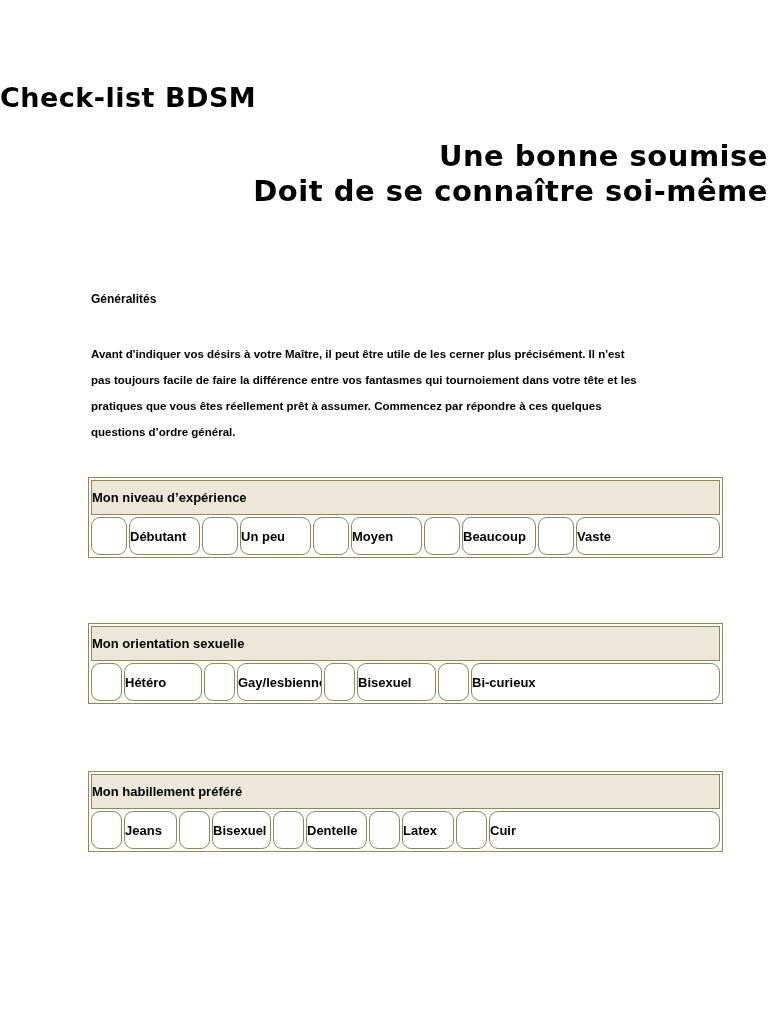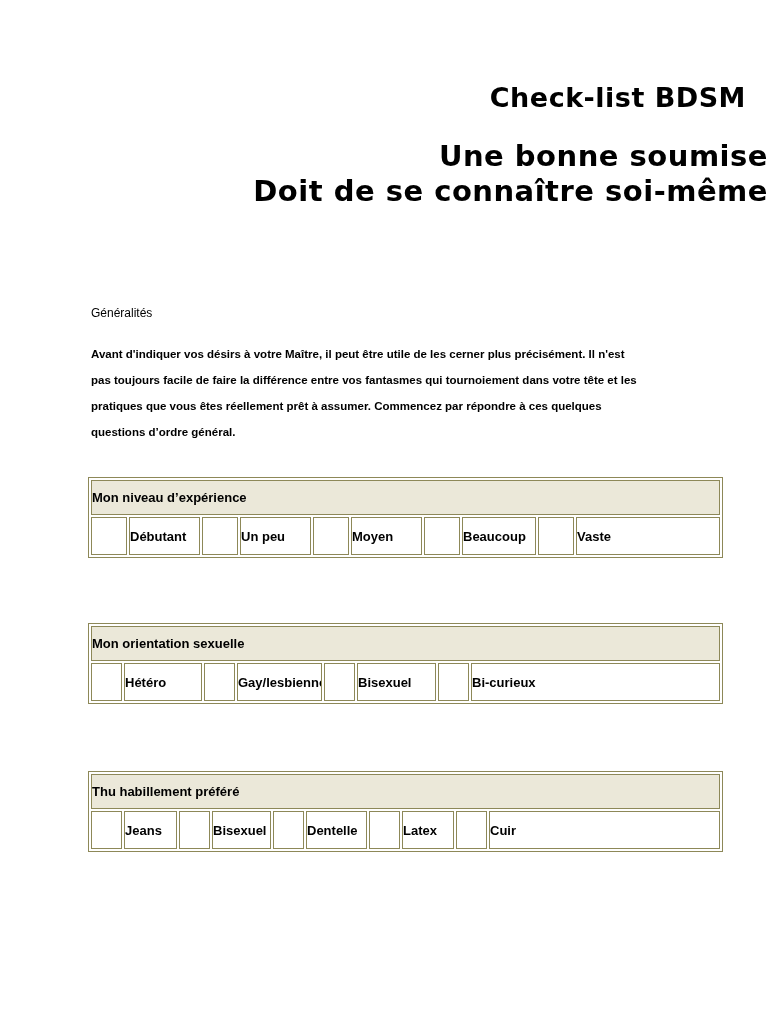--- a/index.html
+++ b/index.html
@@ -3,31 +3,31 @@
 <meta charset="utf-8">
 <style>
   html,body{margin:0;padding:0;background:#fff;}
   .page{
     position:relative;width:768px;height:1024px;background:#ffffff;
     font-family:"Liberation Sans","DejaVu Sans",sans-serif;color:#000;
     overflow:hidden;
   }
   .title{
     position:absolute;top:82px;left:0;width:746px;margin:0;
-    text-align:right;font-family:"DejaVu Sans",sans-serif;
+    text-align:left;font-family:"DejaVu Sans",sans-serif;
     font-size:27px;font-weight:bold;letter-spacing:0.5px;
   }
   .subtitle{
     position:absolute;top:139px;left:0;width:768px;
     text-align:right;font-family:"DejaVu Sans",sans-serif;
     font-size:29px;font-weight:bold;line-height:35px;letter-spacing:0.5px;
   }
   .sec-heading{
-    position:absolute;top:306px;left:91px;
-    font-size:12px;font-weight:normal;
+    position:absolute;top:292px;left:91px;
+    font-size:12px;font-weight:bold;
   }
   .paragraph{
     position:absolute;top:341px;left:91px;width:600px;
     font-size:11.5px;font-weight:bold;line-height:26px;
     white-space:pre-line;
   }
   table.qtable{
     position:absolute;left:88px;width:635px;
     table-layout:fixed;
     border-collapse:separate;border-spacing:2px;
@@ -38,21 +38,21 @@
     font-size:13px;font-weight:bold;
     vertical-align:middle;padding:0;
     overflow:hidden;
   }
   td.hcell{
     background:#ebe8d9;height:33px;padding-left:5px;
   }
   td.lbl{padding-left:6px;background:#fff;}
   td.cb{background:#fff;}
   td.fill{background:#fff;}
-  .row td{height:36px;}
+  .row td{height:36px;border-radius:9px;}
 </style>
 </head>
 <body>
 
 <div class="page">
 
   <h1 class="title">Check-list BDSM</h1>
 
   <div class="subtitle">
     <div>Une bonne soumise</div>
@@ -134,21 +134,21 @@
         <col style="width:59px">
       <col style="width:31px">
         <col style="width:61px">
       <col style="width:31px">
         <col style="width:52px">
       <col style="width:31px">
         <col>
     </colgroup>
     <tbody>
       <tr>
-        <td class="hcell" colspan="10">Thu habillement préféré</td>
+        <td class="hcell" colspan="10">Mon habillement préféré</td>
       </tr>
       <tr class="row">
         <td class="cb"></td>
         <td class="lbl">Jeans</td>
         <td class="cb"></td>
         <td class="lbl">Bisexuel</td>
         <td class="cb"></td>
         <td class="lbl">Dentelle</td>
         <td class="cb"></td>
         <td class="lbl">Latex</td>

